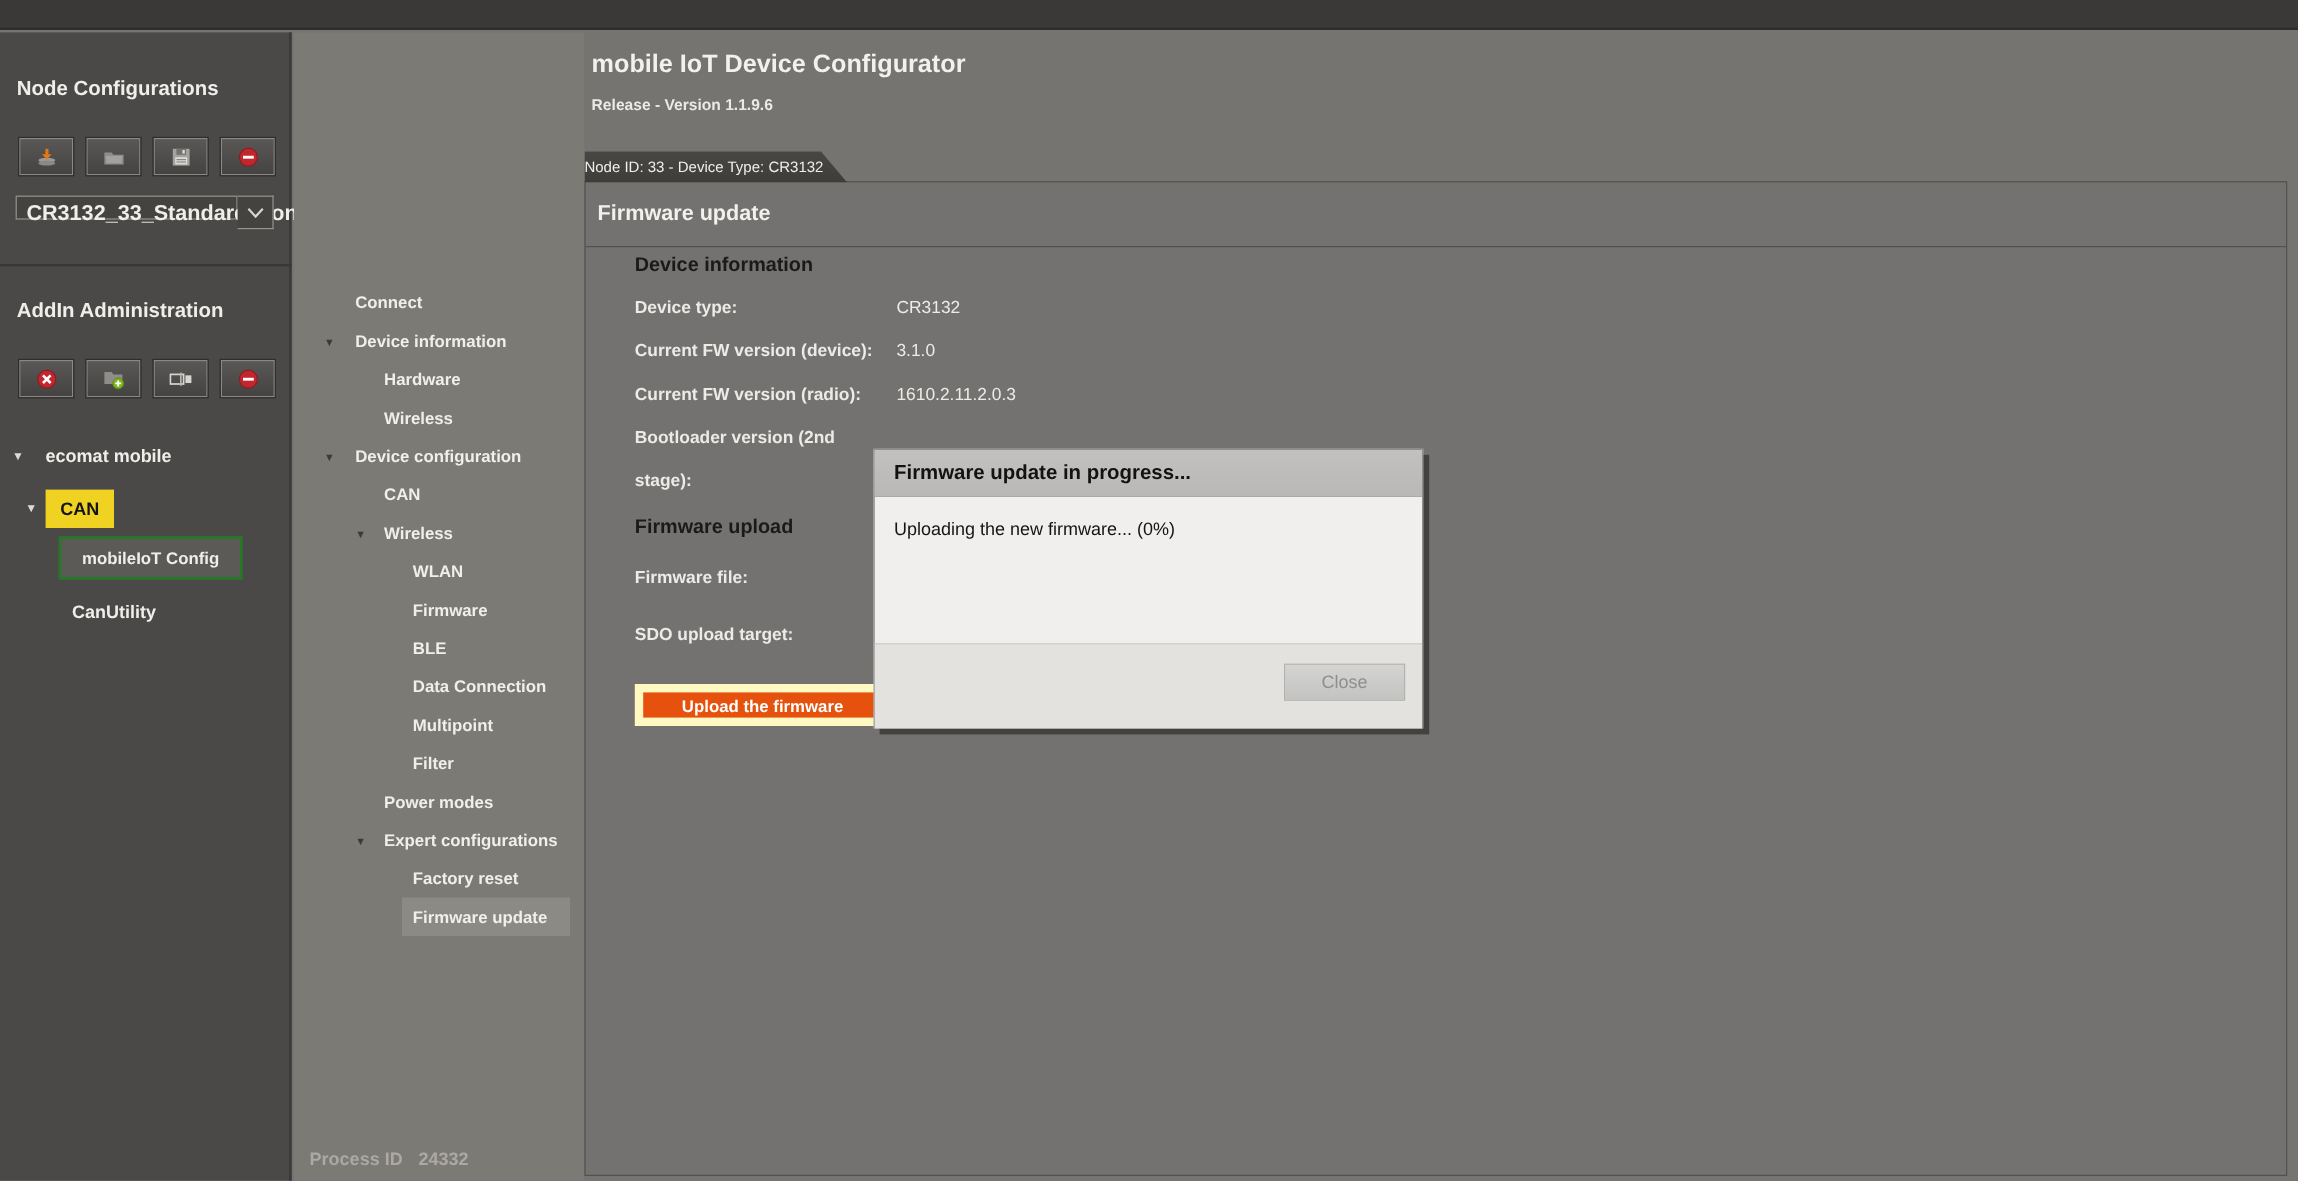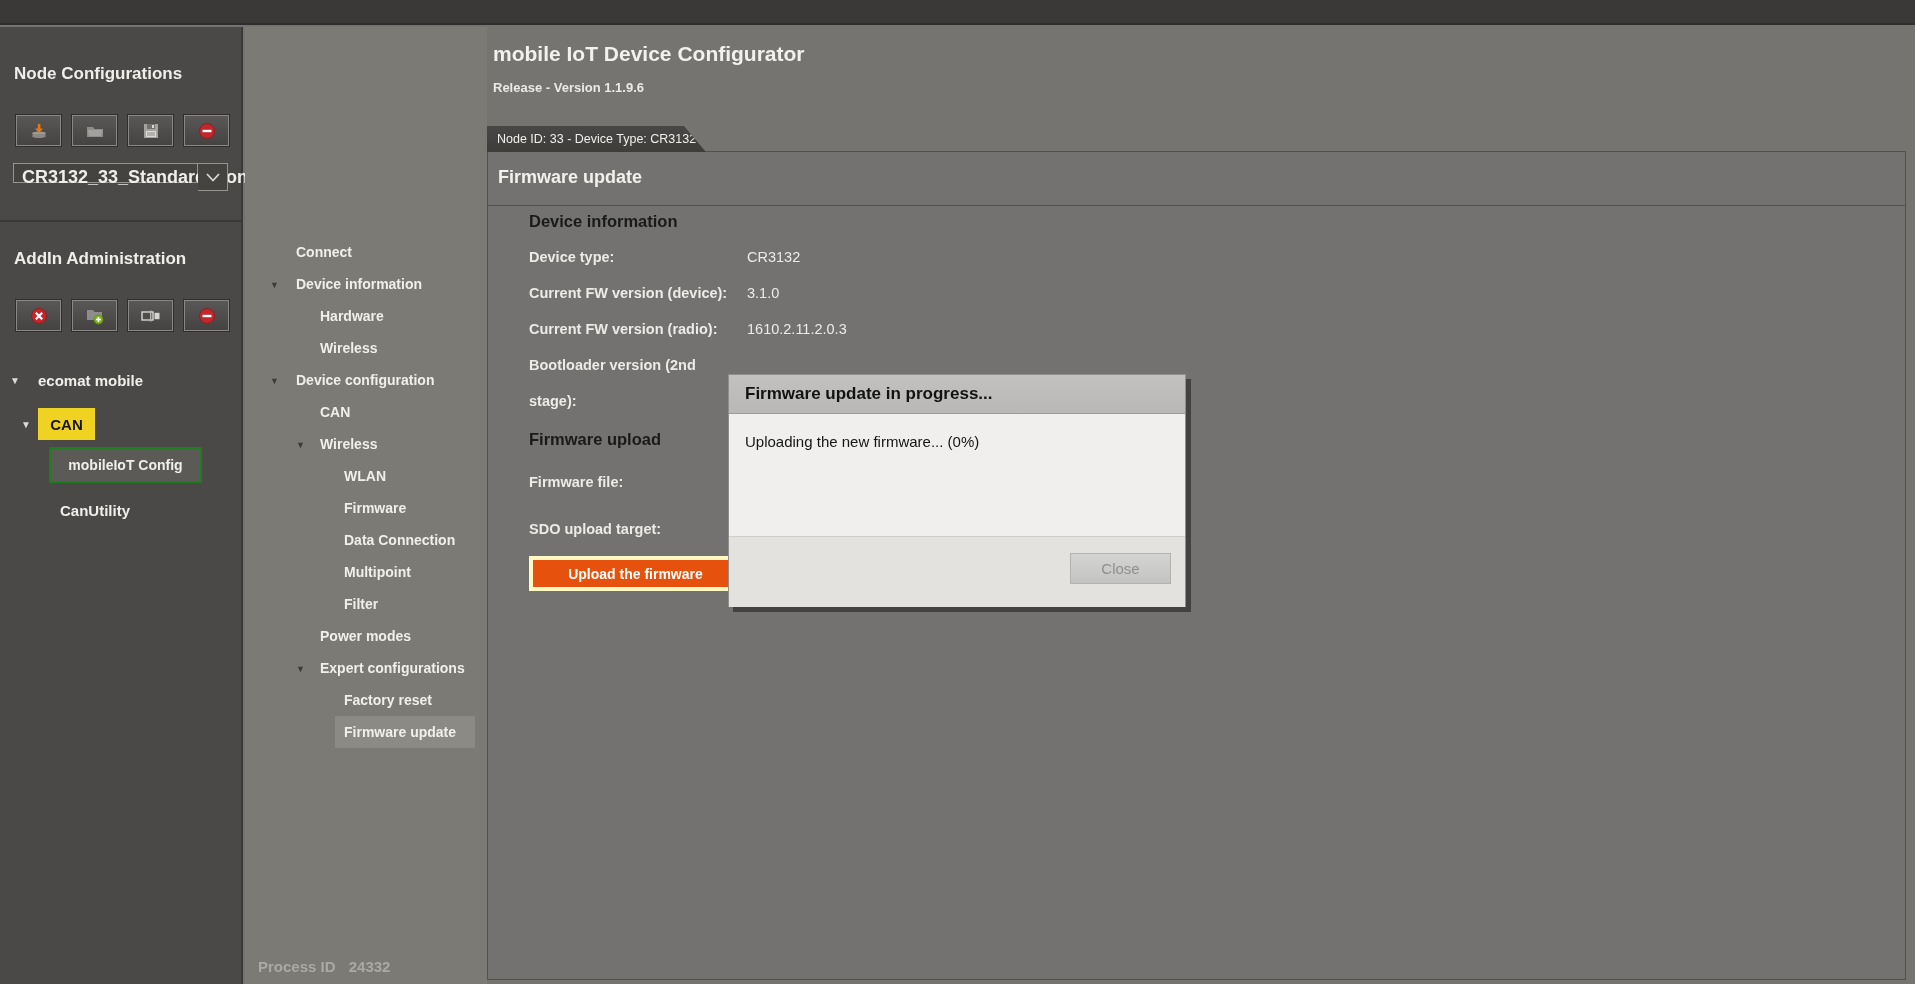--- a/index.html
+++ b/index.html
@@ -61,36 +61,36 @@
     background-repeat:no-repeat;background-position:90px 0;background-size:140px 100%;}
   .nav-footer{position:absolute;left:13px;top:931px;color:#aba9a2;font-size:15px;font-weight:bold;}
   .nav-footer .pid{margin-left:9px;}
 
   
   .main{position:absolute;left:487px;top:27px;width:1428px;height:957px;background:var(--main-bg);}
   .app-title{position:absolute;left:6px;top:15px;color:#f2f1ee;font-size:21px;font-weight:bold;}
   .app-subtitle{position:absolute;left:6px;top:53px;color:#eceae6;font-size:13px;font-weight:bold;}
   .device-tab{position:absolute;left:0;top:99px;width:219px;height:26px;background:linear-gradient(#484745,var(--tab-bg));
     clip-path:polygon(0 0,197px 0,219px 100%,0 100%);color:#f0efec;font-size:12.5px;
-    line-height:26px;padding-left:10px;z-index:5;cursor:pointer;}
+    line-height:26px;z-index:5;cursor:pointer;}
   .panel{position:absolute;left:0;top:124px;width:1419px;height:829px;border:1px solid var(--panel-border);background:#747270;}
   .panel-header{position:absolute;left:10px;top:15px;color:#f2f1ee;font-size:18px;font-weight:bold;}
   .panel-divider{position:absolute;left:0;top:53px;width:100%;height:1px;background:var(--panel-border);}
   .section-title{position:absolute;color:var(--text-dark);font-size:16.5px;font-weight:bold;}
   .s-devinfo{left:41px;top:60px;}
   .s-fwupload{left:41px;top:278px;}
   .info-rows{position:absolute;left:41px;top:87px;width:700px;}
   .info-row{height:36px;line-height:36px;font-size:14.5px;}
   .info-row .lbl{display:inline-block;width:218px;color:#edebe7;font-weight:bold;}
   .info-row .val{color:#edebe7;}
   .field-label{position:absolute;left:41px;color:#edebe7;font-size:14.5px;font-weight:bold;}
   .f-file{top:322px;}
   .f-sdo{top:369px;}
-  .upload-btn{position:absolute;left:41px;top:404px;width:213px;height:35px;background:var(--accent-orange);
-    border:4px solid #fef9c3;color:#fdfdfc;font-size:14px;font-weight:bold;font-family:inherit;cursor:pointer;}
+  .upload-btn{position:absolute;left:41px;top:418px;width:213px;height:35px;background:var(--accent-orange);
+    border:7px solid #fef9c3;color:#fdfdfc;font-size:14px;font-weight:bold;font-family:inherit;cursor:pointer;}
 
   
   .dialog{position:absolute;left:728px;top:374px;width:458px;height:233px;background:var(--dialog-body);
     border:1px solid #8f8f8d;box-shadow:5px 5px 0 0 rgba(52,51,48,0.75);z-index:50;}
   .dialog-header{position:absolute;left:0;top:0;width:100%;height:39px;
     background:linear-gradient(#c2c1bf,var(--dialog-header));border-bottom:1px solid #9a9a98;}
   .dialog-title{position:absolute;left:16px;top:9px;color:#121210;font-size:17px;font-weight:bold;}
   .dialog-message{position:absolute;left:16px;top:58px;color:#151513;font-size:15px;font-weight:normal;}
   .dialog-footer{position:absolute;left:0;top:161px;width:100%;height:71px;background:var(--dialog-footer);
     border-top:1px solid #cfcecb;}
@@ -232,20 +232,24 @@
         <span class="arrow">▼</span>
         <span>Wireless</span>
       </div>
       <div class="nav-item lvl2">
         
         <span>WLAN</span>
       </div>
       <div class="nav-item lvl2">
         
         <span>Firmware</span>
+      </div>
+      <div class="nav-item lvl2">
+        
+        <span>BLE</span>
       </div>
       <div class="nav-item lvl2">
         
         <span>Data Connection</span>
       </div>
       <div class="nav-item lvl2">
         
         <span>Multipoint</span>
       </div>
       <div class="nav-item lvl2">

